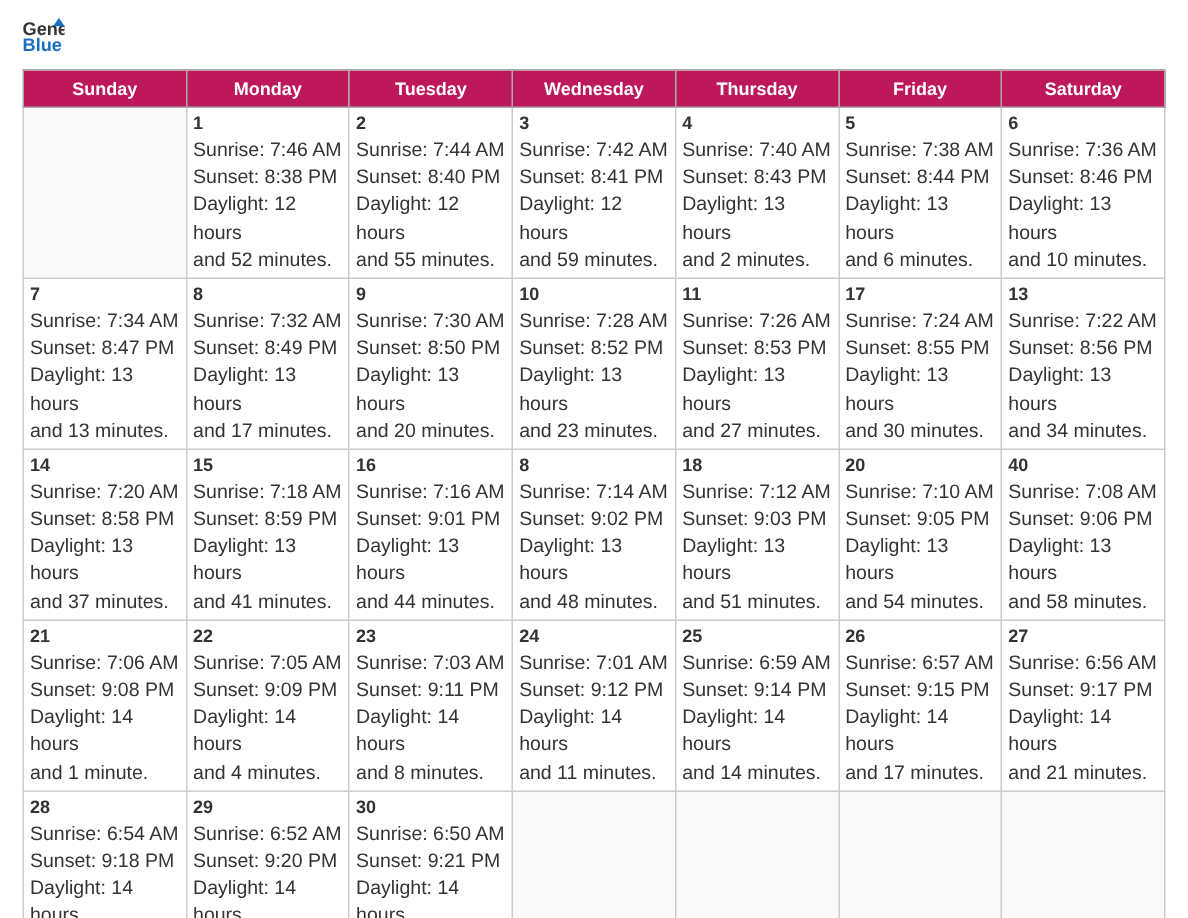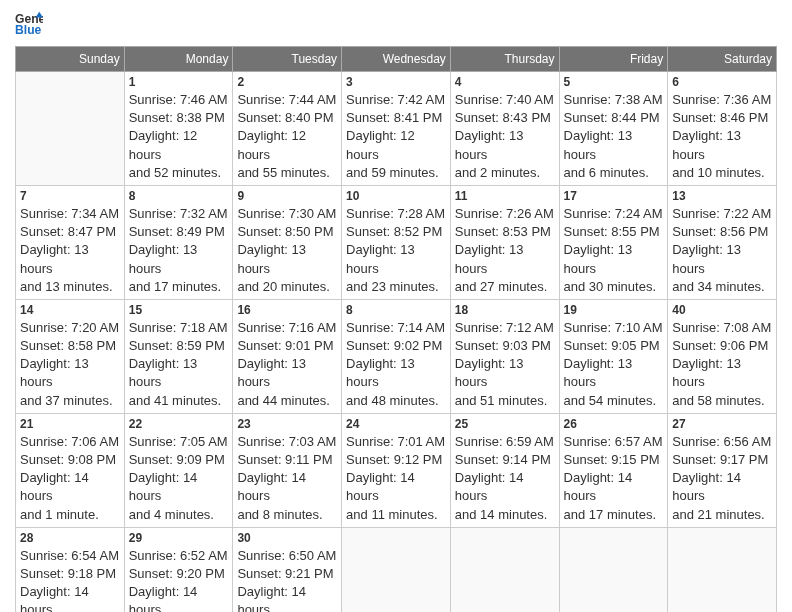--- a/index.html
+++ b/index.html
@@ -41,26 +41,26 @@
     .location {
       font-size: 14px;
       color: #555;
     }
     .calendar {
       width: 100%;
       border-collapse: collapse;
       font-size: 10.5px;
     }
     .calendar th {
-      background-color: #737373;
+      background-color: #be185d;
       color: #fff;
       padding: 5px 4px;
-      text-align: right;
+      text-align: center;
       font-size: 12px;
-      font-weight: normal;
+      font-weight: bold;
       border: 1px solid #aaa;
     }
     .calendar td {
       vertical-align: top;
       border: 1px solid #ccc;
       padding: 3px 4px;
       width: calc(100% / 7);
       height: 80px;
       background: #fff;
     }
@@ -185,21 +185,21 @@
           </td>
           <td>
             <div class="day-number">8</div>
             <div class="day-info">Sunrise: 7:14 AM<br>Sunset: 9:02 PM<br>Daylight: 13 hours<br>and 48 minutes.</div>
           </td>
           <td>
             <div class="day-number">18</div>
             <div class="day-info">Sunrise: 7:12 AM<br>Sunset: 9:03 PM<br>Daylight: 13 hours<br>and 51 minutes.</div>
           </td>
           <td>
-            <div class="day-number">19</div>
+            <div class="day-number">20</div>
             <div class="day-info">Sunrise: 7:10 AM<br>Sunset: 9:05 PM<br>Daylight: 13 hours<br>and 54 minutes.</div>
           </td>
           <td>
             <div class="day-number">40</div>
             <div class="day-info">Sunrise: 7:08 AM<br>Sunset: 9:06 PM<br>Daylight: 13 hours<br>and 58 minutes.</div>
           </td>
         </tr>
         <tr>
           <td>
             <div class="day-number">21</div>

